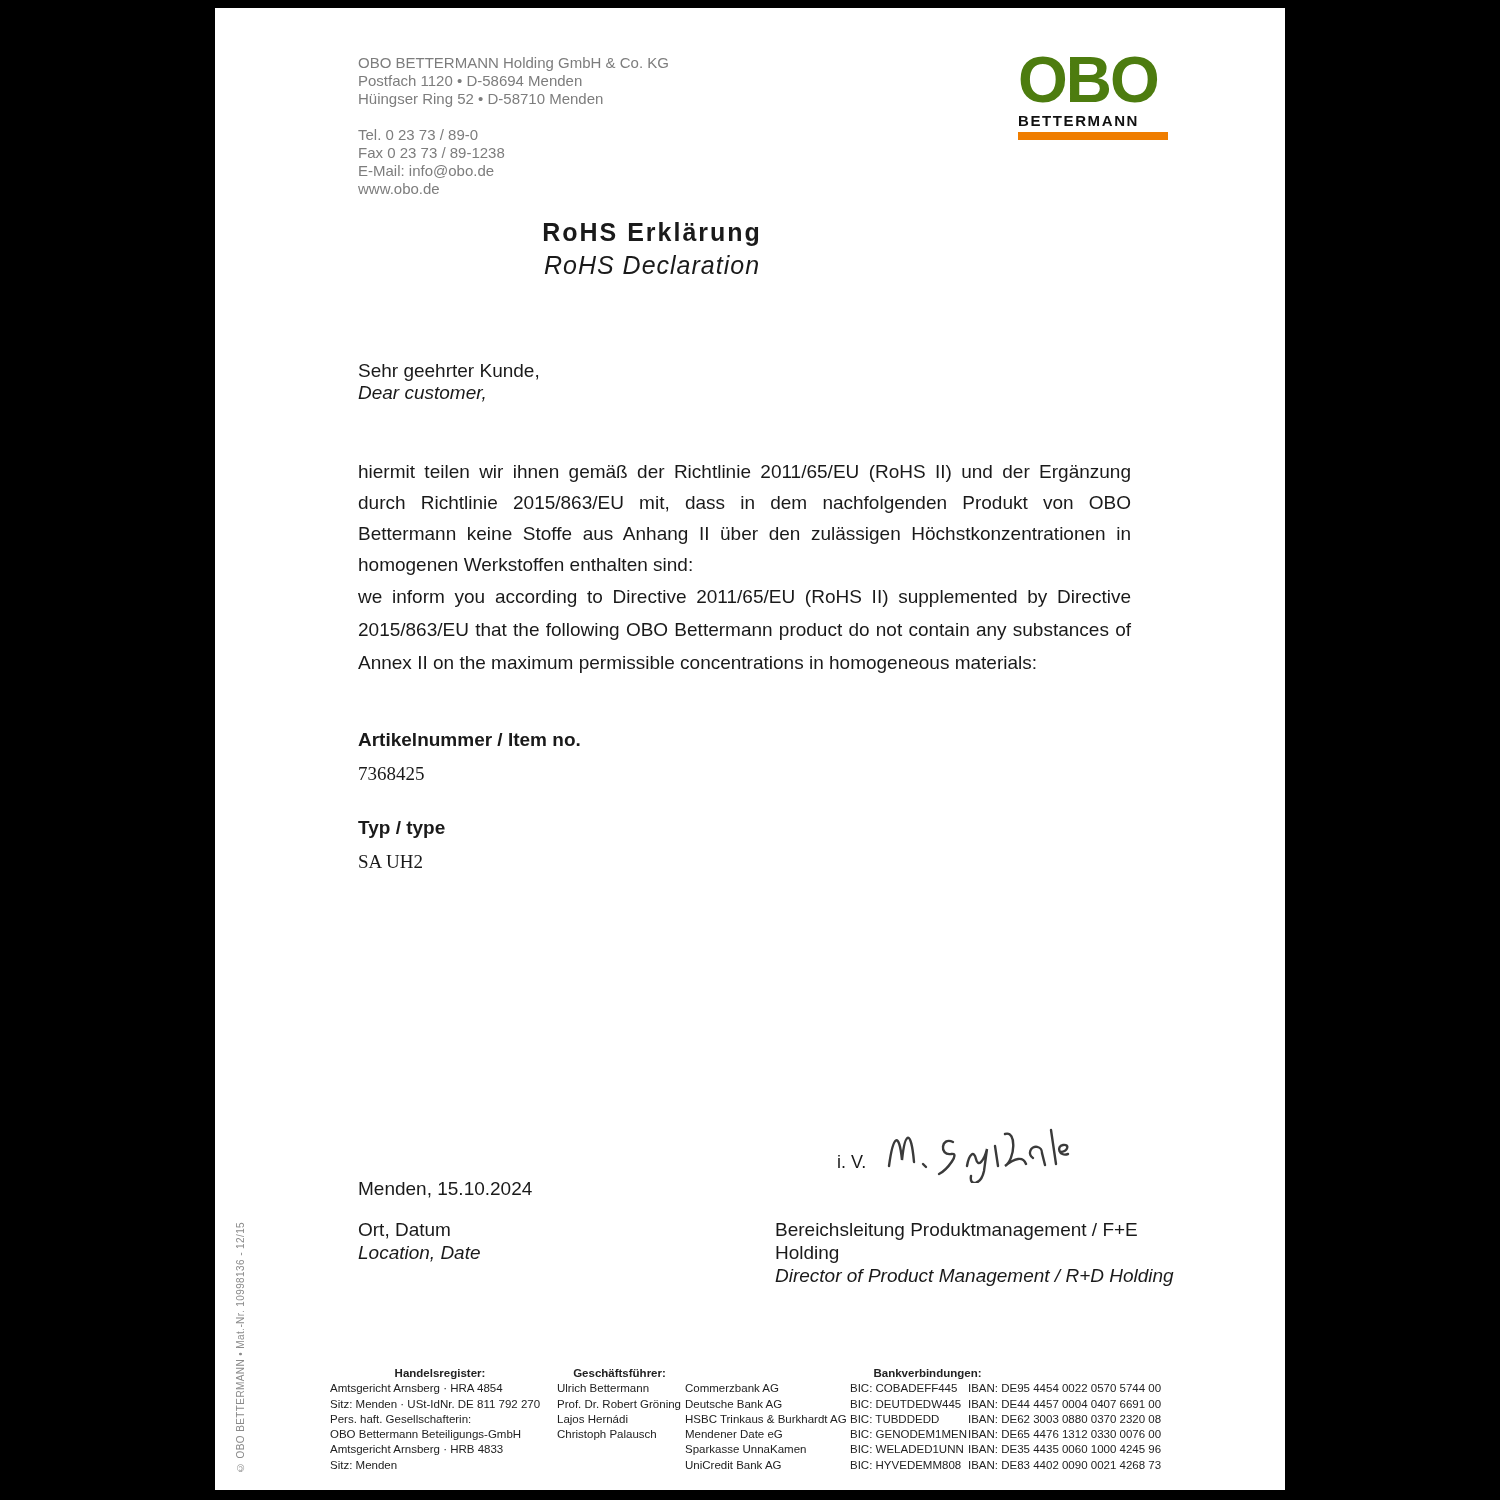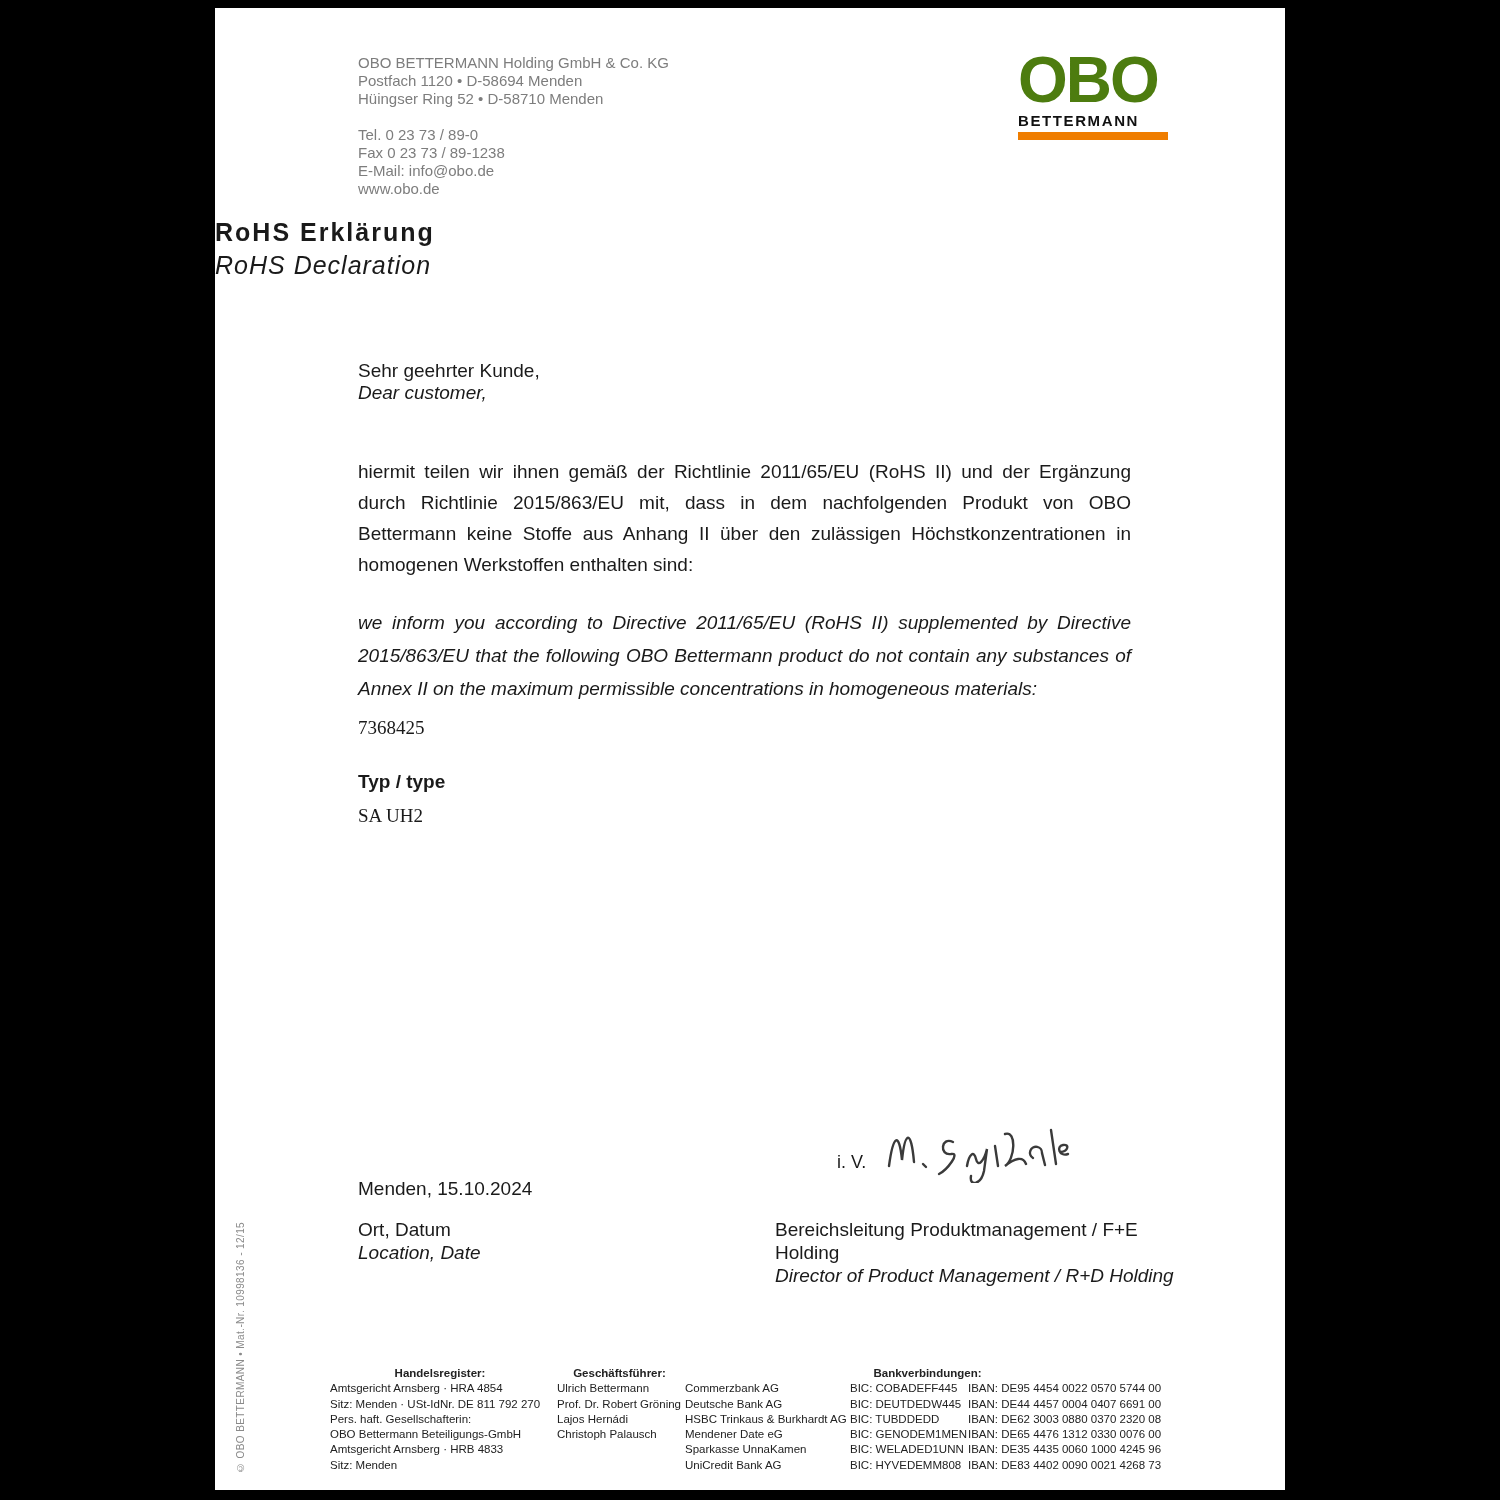--- a/index.html
+++ b/index.html
@@ -11,30 +11,30 @@
   .sender{position:absolute;left:143px;top:46px;font-size:15px;line-height:18px;color:#7d7d7d;}
   .sender .gap{margin-top:18px;}
 
   
   .logo{position:absolute;left:803px;top:42px;width:150px;text-align:left;}
   .logo-word{font-size:64px;font-weight:bold;color:#4d7c0f;letter-spacing:-2px;line-height:60px;}
   .logo-sub{font-size:15px;font-weight:bold;color:#111;letter-spacing:1.6px;margin-top:2px;}
   .logo-bar{height:8px;background:#ef7d00;margin-top:3px;width:150px;}
 
   
-  .title-block{position:absolute;left:0;top:210px;width:874px;}
+  .title-block{position:absolute;left:0;top:210px;width:874px;text-align:center;}
   .title-de{font-size:25px;font-weight:bold;letter-spacing:2px;}
   .title-en{font-size:25px;font-weight:normal;font-style:italic;letter-spacing:1px;margin-top:4px;}
 
   
   .bodycol{position:absolute;left:143px;top:352px;width:773px;font-size:19px;}
   .salut-de{margin-bottom:0;}
   .salut-en{font-style:italic;margin-bottom:0;}
   .para-de{margin-top:52px;text-align:justify;line-height:31px;}
-  .para-en{margin-top:26px;text-align:justify;font-style:italic;line-height:33px;}
+  .para-en{margin-top:0;text-align:justify;line-height:33px;}
   .item-label{margin-top:50px;font-weight:bold;}
   .item-no{margin-top:12px;font-family:"Liberation Serif",serif;font-size:19px;}
   .type-label{margin-top:32px;font-weight:bold;}
   .type-value{margin-top:12px;font-family:"Liberation Serif",serif;font-size:19px;}
 
   
   .iv{position:absolute;left:622px;top:1144px;font-size:18px;}
   .signature{position:absolute;left:660px;top:1100px;}
   .dateline{position:absolute;left:143px;top:1170px;font-size:19px;}
   .place-label{position:absolute;left:143px;top:1210px;font-size:19px;line-height:23px;}
@@ -80,20 +80,21 @@
     <div class="title-block">
       <div class="title-de">RoHS Erklärung</div>
       <div class="title-en">RoHS Declaration</div>
     </div>
 
     <div class="bodycol">
       <div class="salut-de">Sehr geehrter Kunde,</div>
       <div class="salut-en">Dear customer,</div>
       <div class="para-de">hiermit teilen wir ihnen gemäß der Richtlinie 2011/65/EU (RoHS II) und der Ergänzung durch Richtlinie 2015/863/EU mit, dass in dem nachfolgenden Produkt von OBO Bettermann keine Stoffe aus Anhang II über den zulässigen Höchstkonzentrationen in homogenen Werkstoffen enthalten sind:</div>
       <div class="para-en">we inform you according to Directive 2011/65/EU (RoHS II) supplemented by Directive 2015/863/EU that the following OBO Bettermann product do not contain any substances of Annex II on the maximum permissible concentrations in homogeneous materials:</div>
+      <div class="item-label">Artikelnummer / Item no.</div>
       <div class="item-no">7368425</div>
       <div class="type-label">Typ / type</div>
       <div class="type-value">SA UH2</div>
     </div>
 
     <div class="iv">i. V.</div>
     <div class="signature">
       <svg width="210" height="75" viewBox="0 0 210 75">
         <g stroke="#3a3a3a" stroke-width="2.4" fill="none" stroke-linecap="round">
           <path d="M14 58 C 18 28, 24 22, 27 52 C 30 24, 36 20, 39 54"></path>

